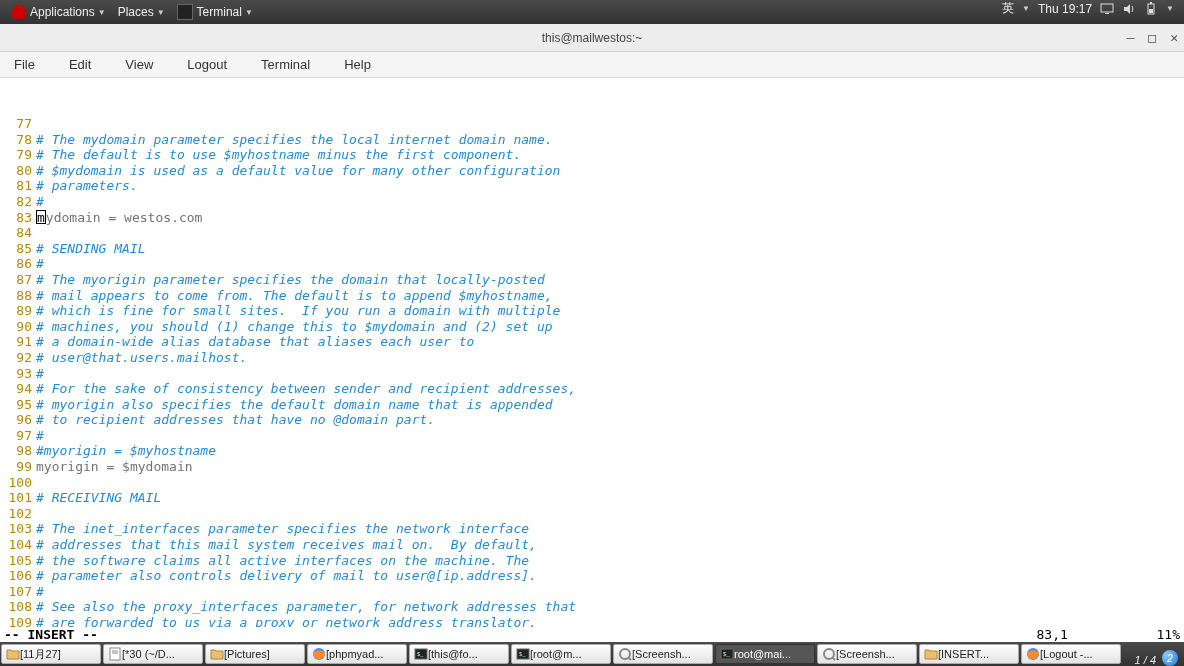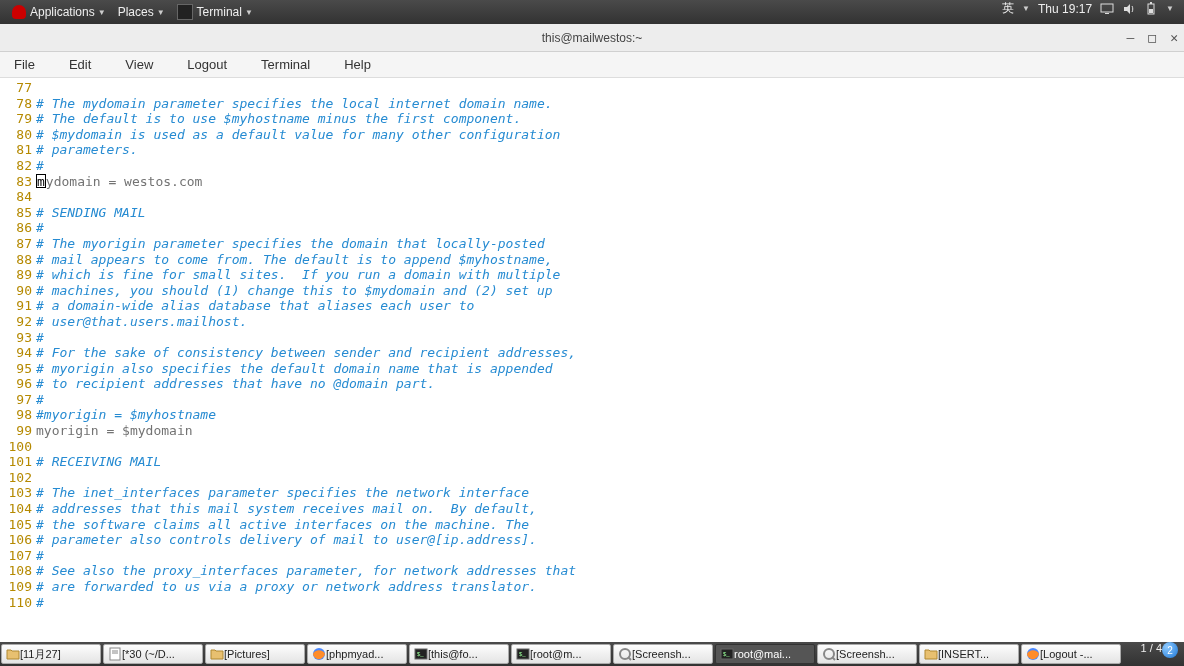--- a/index.html
+++ b/index.html
@@ -16,36 +16,36 @@
 .tri-sm { font-size: 8px; color: #ccc; }
 
 .window { position: absolute; left: 0; top: 24px; right: 0; bottom: 24px; background: #fff; display: flex; flex-direction: column; }
 .titlebar { height: 28px; background: #ededed; border-bottom: 1px solid #d0d0d0; display: flex; align-items: center; justify-content: center; position: relative; color: #444; font-size: 12px; }
 .win-ctrls { position: absolute; right: 6px; top: 0; height: 100%; display: flex; align-items: center; gap: 14px; color: #555; font-size: 13px; }
 .win-ctrls span { cursor: pointer; font-family: monospace; }
 
 .menubar { height: 26px; background: #f5f5f5; border-bottom: 1px solid #ddd; display: flex; align-items: center; padding: 0 6px; gap: 18px; font-size: 13px; color: #333; }
 .menubar .m { padding: 2px 8px; cursor: pointer; }
 
-.editor { flex: 1; font-family: "DejaVu Sans Mono", monospace; font-size: 13px; line-height: 15.6px; padding: 2px 4px; white-space: pre; overflow: hidden; color: #000; }
+.editor { flex: 1; font-family: "DejaVu Sans Mono", monospace; font-size: 13px; line-height: 15.6px; padding: 2px 4px; white-space: pre; overflow: hidden; color: #000; margin-top: 36px; }
 .ln { color: #b58900; display: inline-block; width: 28px; text-align: right; margin-right: 4px; }
 .cm { color: #268bd2; font-style: italic; }
 .tx { color: #737373; }
 .cursor-box { display: inline-block; border: 1px solid #000; padding: 0 0px; line-height: 13px; height: 14px; }
 .statusline { display: flex; font-family: monospace; font-size: 13px; padding: 0 4px; }
 .status-left { font-weight: bold; }
 .status-spacer { flex: 1; }
 .status-pos { width: 120px; }
 
 .taskbar { position: absolute; left: 0; right: 0; bottom: 0; height: 24px; background: linear-gradient(#4a4a4a, #323232); display: flex; align-items: stretch; font-size: 11px; color: #222; }
 .task { flex: 0 0 auto; width: 100px; margin: 2px 1px; background: linear-gradient(#fdfdfd, #e4e4e4); border: 1px solid #aaa; border-radius: 2px; display: flex; align-items: center; padding: 0 4px; overflow: hidden; white-space: nowrap; cursor: pointer; }
 .task.active { background: #555; color: #fff; border-color: #333; }
 .task .ticon { width: 14px; height: 14px; flex: 0 0 auto; display: flex; align-items: center; justify-content: center; font-size: 10px; }
 .task .tlabel { overflow: hidden; text-overflow: ellipsis; }
-.taskbar-right { margin-left: auto; display: flex; align-items: flex-start; gap: 0; padding: 0 6px; }
+.taskbar-right { margin-left: auto; display: flex; align-items: flex-end; gap: 6px; padding: 0 6px; font-style: italic; }
 .ws-ind { color: #eee; font-size: 11px; }
 .blue-circle { width: 16px; height: 16px; border-radius: 50%; background: radial-gradient(circle at 30% 30%, #8ecaff, #1e78d6); color: #fff; font-size: 10px; display: flex; align-items: center; justify-content: center; }
 
 svg { display: block; }
 </style>
 </head>
 <body>
 
 <div class="top-panel">
   <div class="top-menu-item">
@@ -103,20 +103,26 @@
     <span class="m">File</span>
     <span class="m">Edit</span>
     <span class="m">View</span>
     <span class="m">Logout</span>
     <span class="m">Terminal</span>
     <span class="m">Help</span>
   </div>
 
   <div class="editor" id="editor"><div><span class="ln">77</span></div><div><span class="ln">78</span><span class="cm"># The mydomain parameter specifies the local internet domain name.</span></div><div><span class="ln">79</span><span class="cm"># The default is to use $myhostname minus the first component.</span></div><div><span class="ln">80</span><span class="cm"># $mydomain is used as a default value for many other configuration</span></div><div><span class="ln">81</span><span class="cm"># parameters.</span></div><div><span class="ln">82</span><span class="cm">#</span></div><div><span class="ln">83</span><span class="cursor-box">m</span><span class="tx">ydomain = westos.com</span></div><div><span class="ln">84</span></div><div><span class="ln">85</span><span class="cm"># SENDING MAIL</span></div><div><span class="ln">86</span><span class="cm">#</span></div><div><span class="ln">87</span><span class="cm"># The myorigin parameter specifies the domain that locally-posted</span></div><div><span class="ln">88</span><span class="cm"># mail appears to come from. The default is to append $myhostname,</span></div><div><span class="ln">89</span><span class="cm"># which is fine for small sites.  If you run a domain with multiple</span></div><div><span class="ln">90</span><span class="cm"># machines, you should (1) change this to $mydomain and (2) set up</span></div><div><span class="ln">91</span><span class="cm"># a domain-wide alias database that aliases each user to</span></div><div><span class="ln">92</span><span class="cm"># user@that.users.mailhost.</span></div><div><span class="ln">93</span><span class="cm">#</span></div><div><span class="ln">94</span><span class="cm"># For the sake of consistency between sender and recipient addresses,</span></div><div><span class="ln">95</span><span class="cm"># myorigin also specifies the default domain name that is appended</span></div><div><span class="ln">96</span><span class="cm"># to recipient addresses that have no @domain part.</span></div><div><span class="ln">97</span><span class="cm">#</span></div><div><span class="ln">98</span><span class="cm">#myorigin = $myhostname</span></div><div><span class="ln">99</span><span class="tx">myorigin = $mydomain</span></div><div><span class="ln">100</span></div><div><span class="ln">101</span><span class="cm"># RECEIVING MAIL</span></div><div><span class="ln">102</span></div><div><span class="ln">103</span><span class="cm"># The inet_interfaces parameter specifies the network interface</span></div><div><span class="ln">104</span><span class="cm"># addresses that this mail system receives mail on.  By default,</span></div><div><span class="ln">105</span><span class="cm"># the software claims all active interfaces on the machine. The</span></div><div><span class="ln">106</span><span class="cm"># parameter also controls delivery of mail to user@[ip.address].</span></div><div><span class="ln">107</span><span class="cm">#</span></div><div><span class="ln">108</span><span class="cm"># See also the proxy_interfaces parameter, for network addresses that</span></div><div><span class="ln">109</span><span class="cm"># are forwarded to us via a proxy or network address translator.</span></div><div><span class="ln">110</span><span class="cm">#</span></div></div>
 
+  <div class="statusline">
+    <span class="status-left">-- INSERT --</span>
+    <span class="status-spacer"></span>
+    <span class="status-pos">83,1</span>
+    <span>11%</span>
+  </div>
 </div>
 
 <div class="taskbar">
   <div id="tasks" style="display:flex;">
       <div class="task">
         <span class="ticon">
           <svg width="14" height="14" viewBox="0 0 14 14">
             <path d="M1 3h4l1 1h7v8H1z" fill="#e8c070" stroke="#b08830"></path>
           </svg>
         </span>

